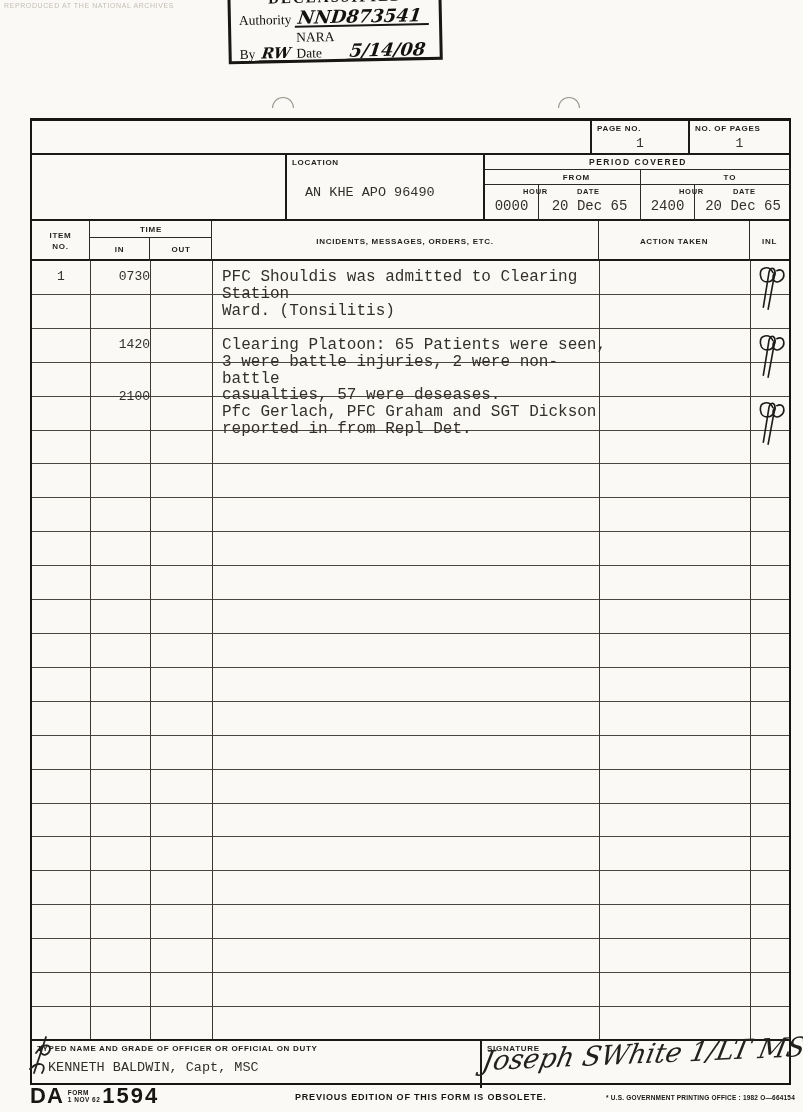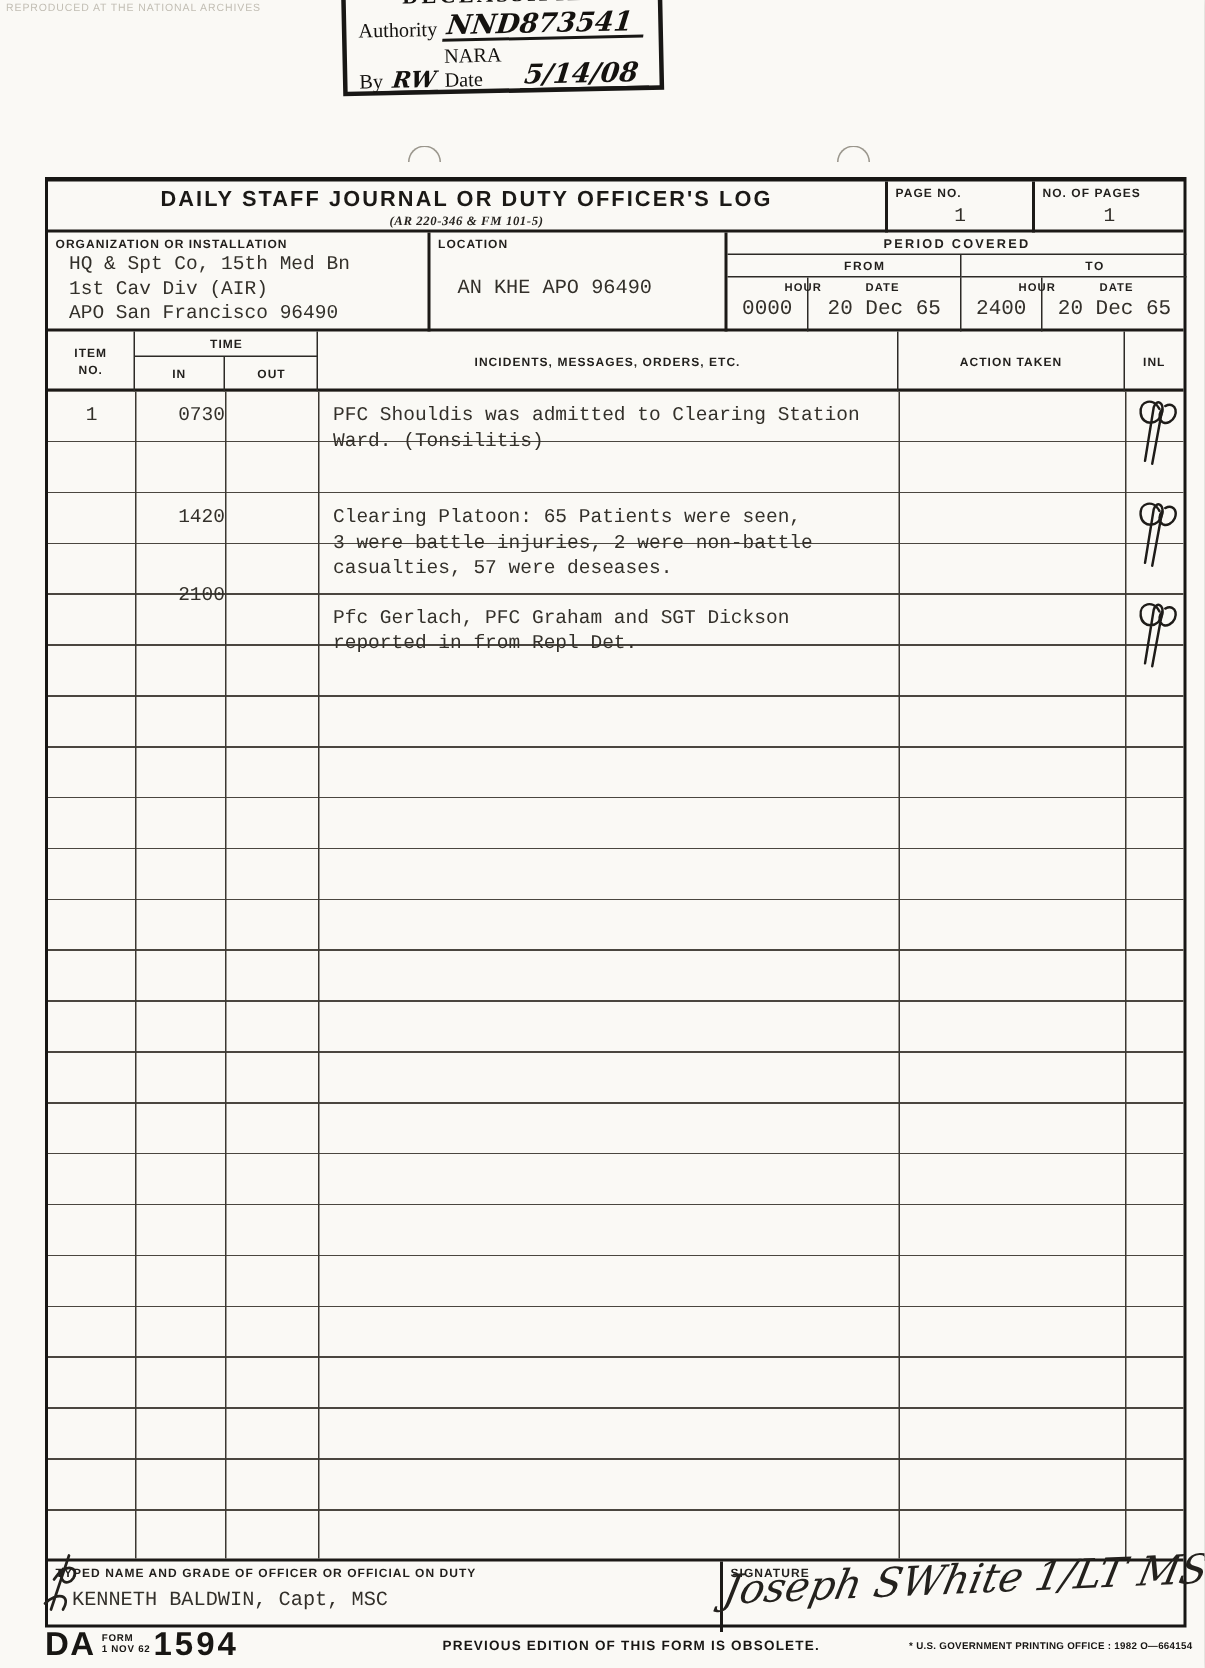--- a/index.html
+++ b/index.html
@@ -68,21 +68,21 @@
   .jh-inc{left:180px;top:0;width:387px;height:40px;border-right:1px solid #2c2a26;}
   .jh-act{left:567px;top:0;width:151px;height:40px;border-right:1px solid #2c2a26;}
   .jh-inl{left:718px;top:0;width:39px;height:40px;}
 
   .jbody{left:0;top:140px;width:757px;height:780px;border-bottom:2px solid #1c1a17;
          background-image:repeating-linear-gradient(to bottom,
             transparent 0,transparent 32.9px,#4a463f 32.9px,#4a463f 33.91px);}
   .vline{position:absolute;top:0;bottom:0;width:1px;background:#3b3832;}
   .entry-item{position:absolute;left:0;width:58px;text-align:center;font-size:13px;}
   .entry-time{position:absolute;left:58px;width:60px;text-align:right;font-size:13px;}
-  .entry-text{position:absolute;left:190px;width:385px;font-size:13px;line-height:16.8px;}
+  .entry-text{position:absolute;left:190px;width:385px;font-size:16px;line-height:16.8px;}
   .jp{position:absolute;left:722px;width:36px;height:50px;}
 
   .brow{left:0;top:920px;width:757px;height:47px;}
   .typed-cell{left:0;top:0;width:450px;height:47px;border-right:2px solid #1c1a17;}
   .typed-val{position:absolute;left:16px;top:19px;font-size:13.5px;}
   .sig-cell{left:450px;top:0;width:307px;height:47px;overflow:visible;}
   .sig-script{position:absolute;left:4px;top:4px;width:330px;font-family:"DejaVu Serif",serif;
               font-style:italic;font-size:27px;color:#23211d;white-space:nowrap;
               transform:rotate(-2.5deg) skewX(-14deg);transform-origin:left top;z-index:5;}
 
@@ -117,41 +117,31 @@
       <span class="hand hw-big">5/14/08</span>
     </div>
   </div>
 
   <div class="abs punch" style="left:272px;top:97px;"></div>
   <div class="abs punch" style="left:558px;top:97px;"></div>
 
   <div class="abs form">
 
     <div class="abs title-row">
-      <div class="abs title-cell center">
-        <div class="form-title">DAILY STAFF JOURNAL OR DUTY OFFICER'S LOG</div>
-        <div class="form-subtitle">(AR 220-346 &amp; FM 101-5)</div>
-      </div>
       <div class="abs pageno-cell">
         <span class="lbl box-top-lbl">PAGE NO.</span>
         <span class="mono box-val">1</span>
       </div>
       <div class="abs pages-cell">
         <span class="lbl box-top-lbl">NO. OF PAGES</span>
         <span class="mono box-val">1</span>
       </div>
     </div>
 
     <div class="abs info-row">
-      <div class="abs org-cell">
-        <span class="lbl box-top-lbl">ORGANIZATION OR INSTALLATION</span>
-        <div class="mono pre org-val">HQ &amp; Spt Co, 15th Med Bn
-1st Cav Div (AIR)
-APO San Francisco  96490</div>
-      </div>
       <div class="abs loc-cell">
         <span class="lbl box-top-lbl">LOCATION</span>
         <div class="mono loc-val">AN KHE APO 96490</div>
       </div>
       <div class="abs period-cell">
         <div class="abs pc-hdr center lbl">PERIOD COVERED</div>
         <div class="abs fromto ft-from center lbl">FROM</div>
         <div class="abs fromto ft-to center lbl">TO</div>
         <div class="abs hd hd1">
           <span class="lbl">HOUR</span>

